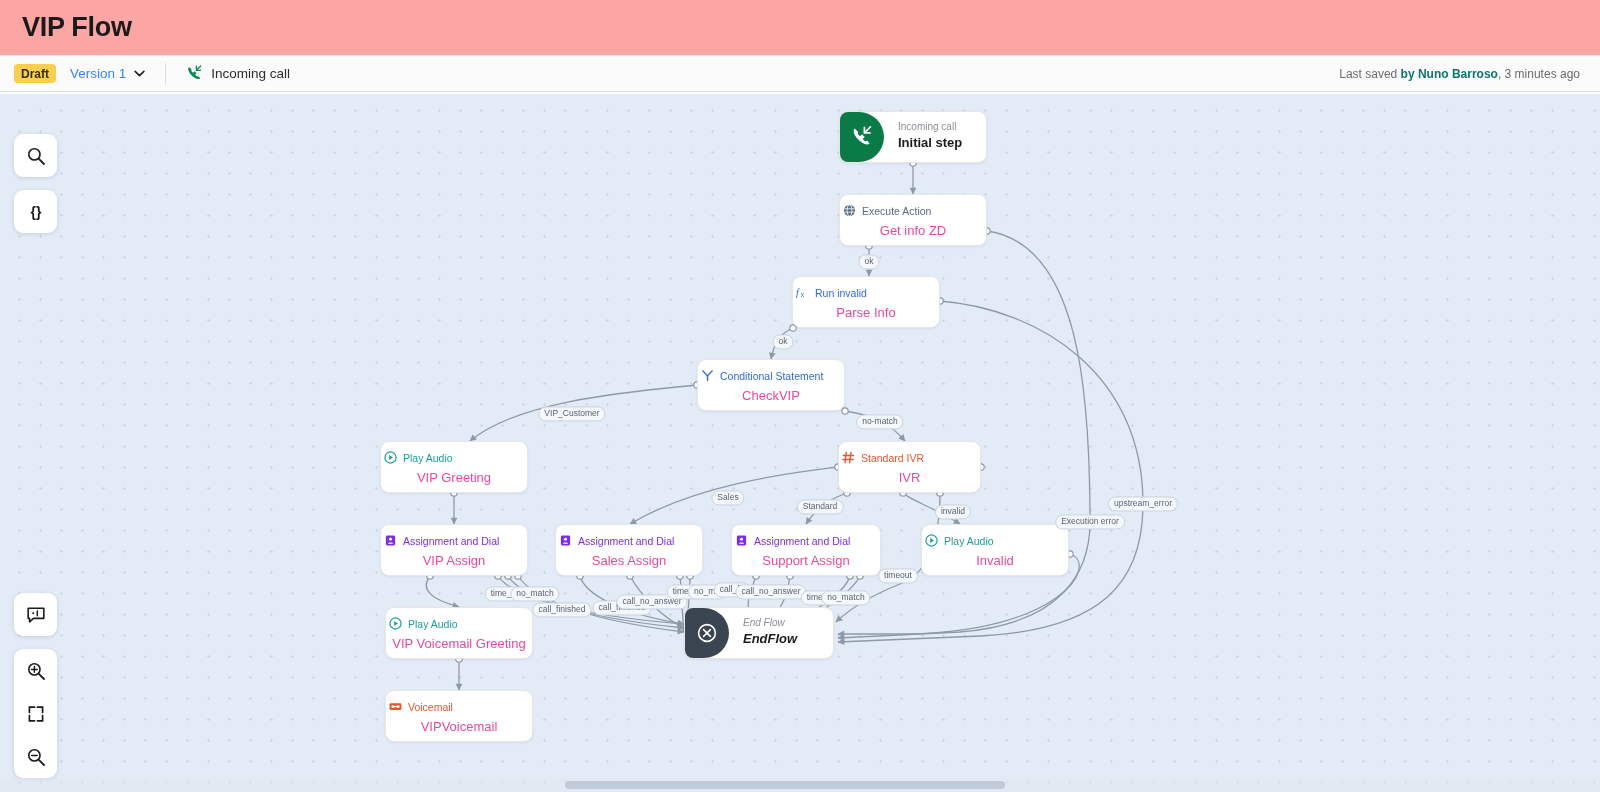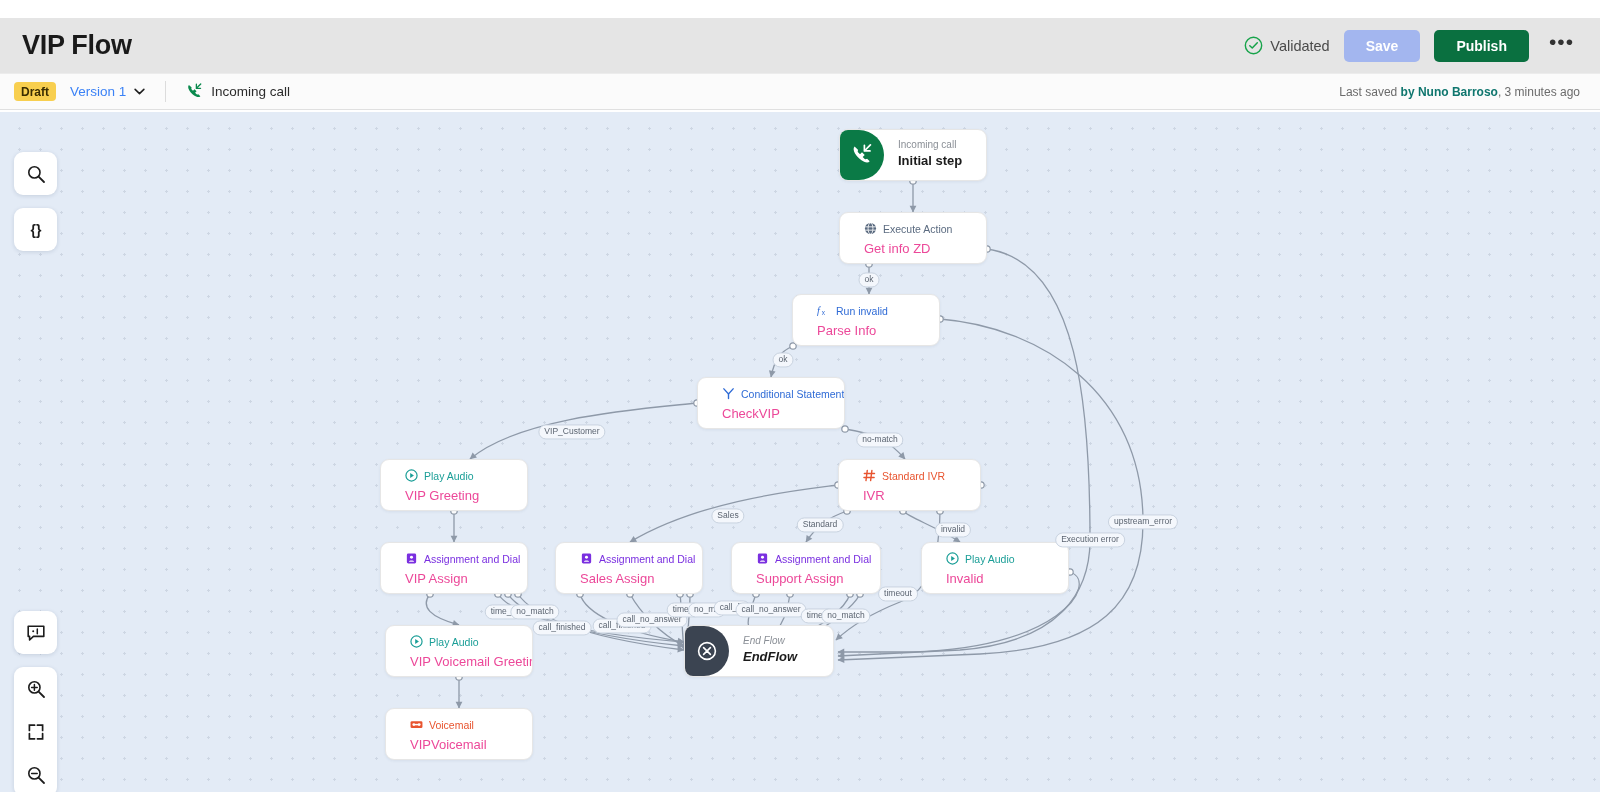--- a/index.html
+++ b/index.html
@@ -8,24 +8,24 @@
     width: 1600px; height: 792px;
     overflow: hidden;
     font-family: "Liberation Sans", sans-serif;
     background: #ffffff;
   }
 
   
   #app { width: 1600px; height: 792px; position: relative; }
 
   .titlebar {
-    height: 55px; background: #e5e5e5;
+    height: 55px; background: #fca5a5;
     display: flex; align-items: center;
     padding: 0 20px 0 22px;
-    position: relative; z-index: 30; margin-top: 18px;
+    position: relative; z-index: 30;
   }
   .flow-title {
     font-size: 27px; font-weight: bold; color: #1a1a1a;
     letter-spacing: -0.3px;
   }
   .titlebar-right {
     margin-left: auto; display: flex; align-items: center; gap: 14px;
   }
   .validated {
     display: flex; align-items: center; gap: 7px;
@@ -96,21 +96,21 @@
 
   
   .node {
     position: absolute;
     background: #ffffff;
     border: 1px solid #e6e6e6;
     border-radius: 9px;
     box-shadow: 0 1px 3px rgba(30,50,90,0.07);
     overflow: hidden;
   }
-  .node-inner { padding: 9px 24px; }
+  .node-inner { padding: 9px 3px; text-align: center; }
   .node-type {
     display: flex; align-items: center; gap: 6px;
     font-size: 10.5px; font-weight: 500;
     margin-bottom: 6px; white-space: nowrap;
   }
   .node-name {
     font-size: 13px; color: #ec4899; white-space: nowrap;
   }
   .node-icon { width: 13px; height: 13px; display: block; flex: 0 0 auto; }
 
@@ -169,34 +169,20 @@
   }
 </style>
 </head>
 <body>
 
 <div id="app">
 
   <div class="titlebar">
     <div class="flow-title">VIP Flow</div>
 
-    <div class="titlebar-right">
-      <div class="validated">
-        <span>
-          <svg class="check-circle" viewBox="0 0 20 20">
-            <circle cx="10" cy="10" r="8.6" fill="none" stroke="#17a34a" stroke-width="1.5"></circle>
-            <path d="M6.1 10.2 L8.7 12.7 L14 7.2" fill="none" stroke="#17a34a" stroke-width="1.6" stroke-linecap="round" stroke-linejoin="round"></path>
-          </svg>
-        </span>
-        <span>Validated</span>
-      </div>
-      <button class="btn btn-save">Save</button>
-      <button class="btn btn-publish">Publish</button>
-      <div class="kebab">•••</div>
-    </div>
   </div>
 
   <div class="subbar">
     <span class="badge-draft">Draft</span>
 
     <div class="version">
       <span>Version 1</span>
       <span>
         <svg class="chev" viewBox="0 0 12 8">
           <path d="M1 1.6 L6 6.4 L11 1.6" fill="none" stroke="#1f1f1f" stroke-width="1.8" stroke-linecap="round" stroke-linejoin="round"></path>

